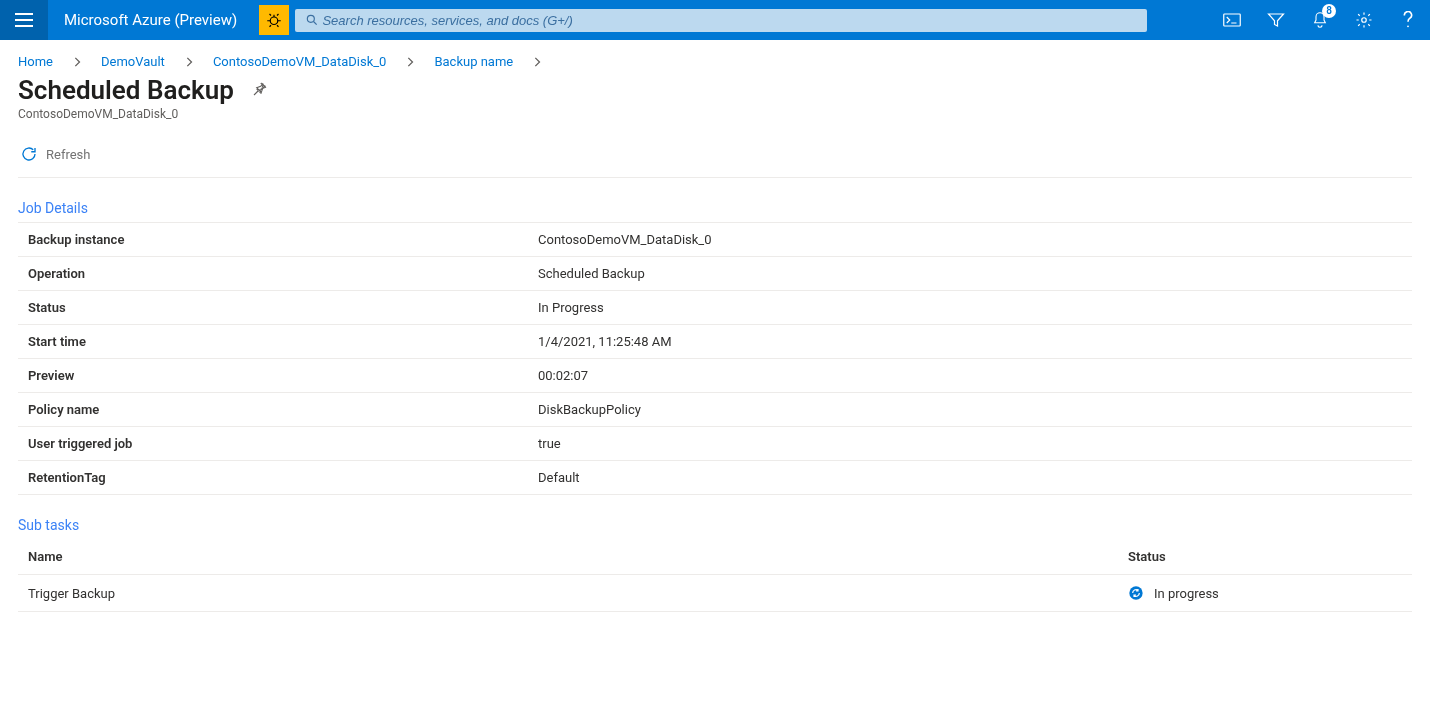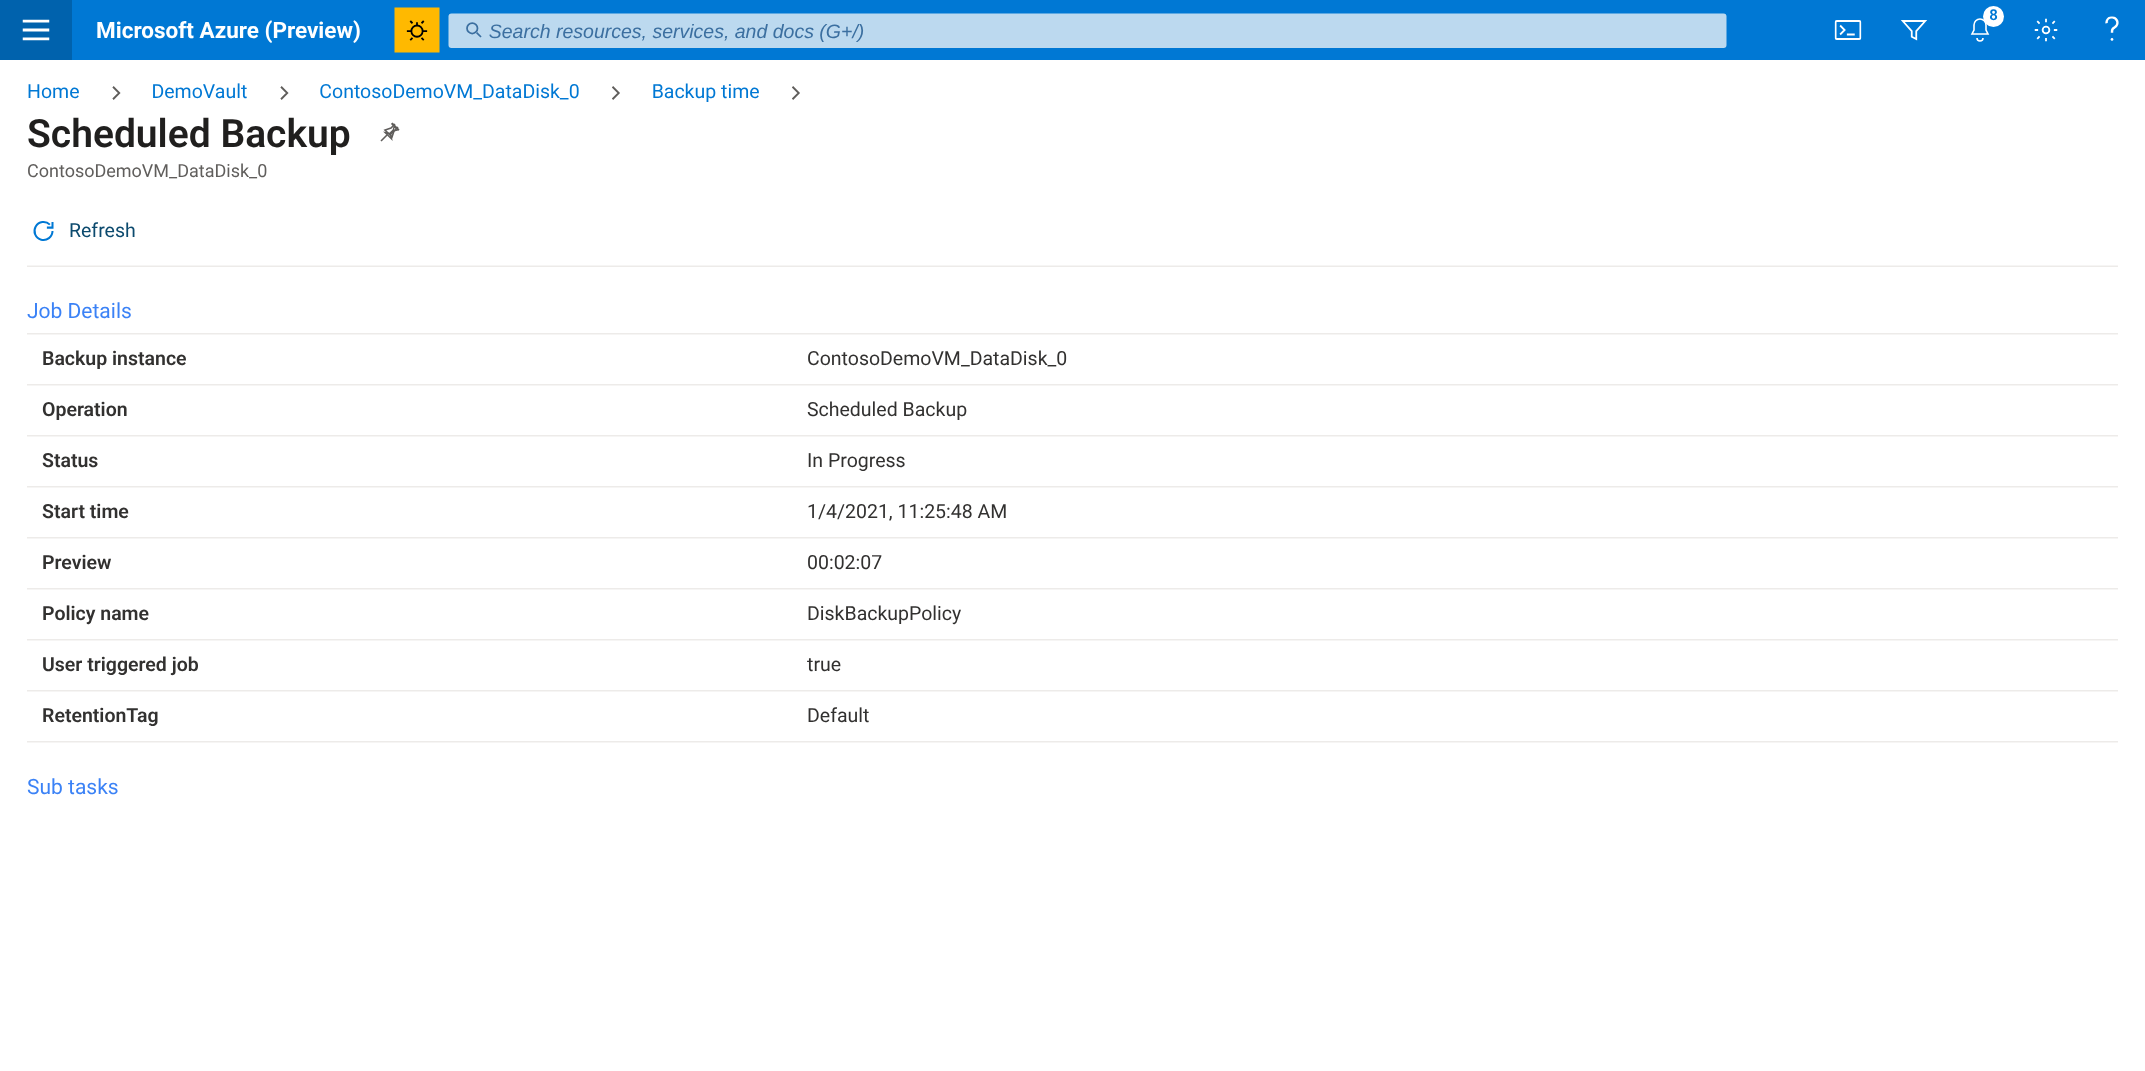--- a/index.html
+++ b/index.html
@@ -22,21 +22,21 @@
   }
   .hamburger {
     width: 48px; height: 40px;
     background: #0062ad;
     display:flex; align-items:center; justify-content:center;
     cursor:pointer;
   }
   .brand {
     padding: 0 16px;
     font-size: 15px;
-    font-weight: 700;
+    font-weight: 400;
     white-space: nowrap;
   }
   .bug-btn {
     width: 30px; height: 30px;
     background: #ffb900;
     display:flex; align-items:center; justify-content:center;
     margin: 0 6px;
     cursor:pointer;
   }
   .searchbox {
@@ -78,21 +78,21 @@
   .breadcrumb .sep { color:#605e5c; }
   .breadcrumb .sep svg{ display:block; }
 
   .titlebar { display:flex; align-items:center; gap:18px; margin-top:4px;}
   h1.page-title { font-size: 26px; font-weight:600; color:#201f1e; }
   .pin-btn { cursor:pointer; color:#605e5c; }
 
   .subtitle { font-size:12px; color:#605e5c; margin-top:2px; margin-bottom:14px; }
 
   .toolbar { padding: 6px 0 10px 0; border-bottom:1px solid #edebe9; display:flex; align-items:center; gap:8px;}
-  .refresh-btn { display:flex; align-items:center; gap:8px; cursor:pointer; color:#0c4a6e; padding:4px 2px;justify-content:space-between;}
+  .refresh-btn { display:flex; align-items:center; gap:8px; cursor:pointer; color:#737373; padding:4px 2px;justify-content:space-between;}
   .refresh-btn svg { color:#0078d4; }
 
   .section-h { font-size:14px; color:#3b82f6; margin-top:22px; margin-bottom:6px; font-weight:400;}
   table.details { width:100%; border-collapse:collapse; }
   table.details tr { border-top:1px solid #edebe9; border-bottom:1px solid #edebe9; }
   table.details td { padding:9px 8px 9px 10px; font-size:13px; vertical-align:middle;}
   table.details td.k { font-weight:600; width:510px; }
   table.details td.v { color:#323130; }
 
   table.subtasks { width:100%; border-collapse:collapse; margin-top:6px;}
@@ -174,21 +174,21 @@
         <svg width="8" height="10" viewBox="0 0 8 12" fill="none" stroke="#605e5c" stroke-width="1.5">
           <path d="M2 1l5 5-5 5"></path>
         </svg>
       </span>
     <a>ContosoDemoVM_DataDisk_0</a>
     <span class="sep">
         <svg width="8" height="10" viewBox="0 0 8 12" fill="none" stroke="#605e5c" stroke-width="1.5">
           <path d="M2 1l5 5-5 5"></path>
         </svg>
       </span>
-    <a>Backup time</a>
+    <a>Backup name</a>
     <span class="sep">
         <svg width="8" height="10" viewBox="0 0 8 12" fill="none" stroke="#605e5c" stroke-width="1.5">
           <path d="M2 1l5 5-5 5"></path>
         </svg>
       </span>
   </div>
 
   <div class="titlebar">
     <h1 class="page-title">Scheduled Backup</h1>
     <span class="pin-btn">
@@ -245,14 +245,38 @@
           <td class="v">true</td>
         </tr>
         <tr>
           <td class="k">RetentionTag</td>
           <td class="v">Default</td>
         </tr>
       </tbody>
   </table>
 
   <div class="section-h">Sub tasks</div>
+  <table class="subtasks">
+    <thead>
+      <tr>
+        <th style="width:1100px">Name</th>
+        <th>Status</th>
+      </tr>
+    </thead>
+    <tbody id="subtasks-body">
+        <tr>
+          <td>Trigger Backup</td>
+          <td>
+            <span class="status-cell">
+              <span class="status-icon">
+                <svg width="16" height="16" viewBox="0 0 24 24">
+                  <circle cx="12" cy="12" r="10" fill="#0078d4"></circle>
+                  <path d="M7 12a5 5 0 0 1 8-4M17 12a5 5 0 0 1-8 4M15 6v3h-3M9 18v-3h3" stroke="#fff" stroke-width="1.8" fill="none"></path>
+                </svg>
+              </span>
+              <span>In progress</span>
+            </span>
+          </td>
+        </tr>
+      </tbody>
+  </table>
 
 </div>
 
 </body></html>

